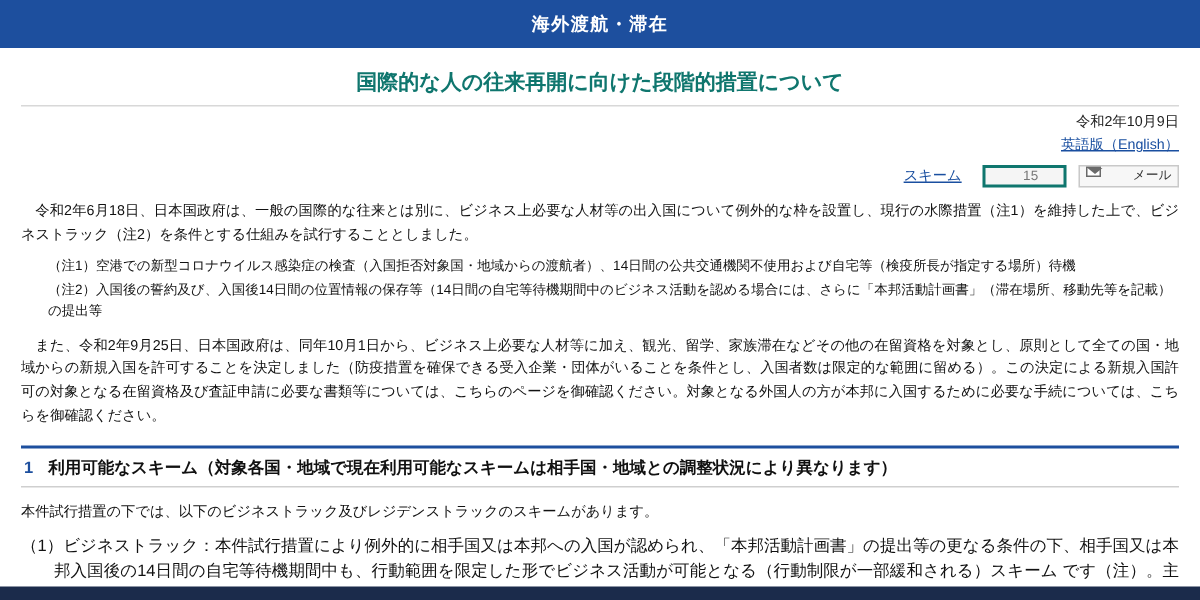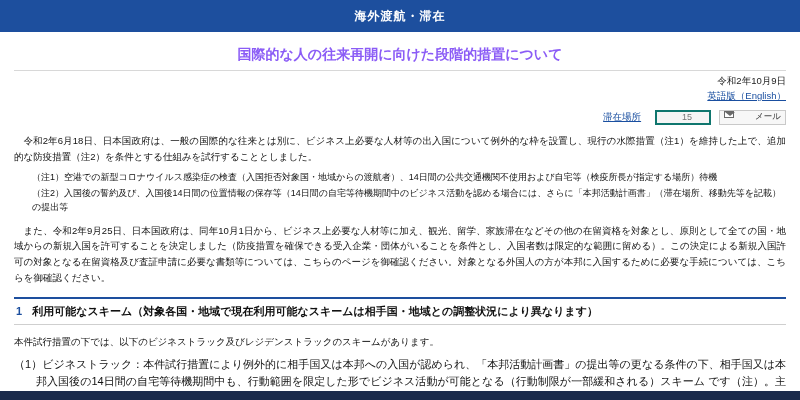--- a/index.html
+++ b/index.html
@@ -27,21 +27,21 @@
     font-size: 12px;
     font-weight: bold;
     letter-spacing: 1px;
   }
   
   .content {
     padding: 0 14px;
   }
   .doc-title {
     text-align: center;
-    color: #8b5cf6;
+    color: #0f766e;
     font-size: 14px;
     font-weight: bold;
     margin: 14px 0 6px 0;
   }
   .title-rule {
     border: none;
     border-top: 1px solid #d8d8d8;
     margin: 6px 0 4px 0;
   }
   .date-line {
@@ -205,31 +205,31 @@
 
     <h1 class="doc-title">国際的な人の往来再開に向けた段階的措置について</h1>
     <hr class="title-rule">
 
     <div class="date-line">令和2年10月9日</div>
     <div class="lang-line">
       <a>英語版（English）</a>
     </div>
 
     <div class="share-row">
-      <span class="share-tweet">滞在場所</span>
+      <span class="share-tweet">スキーム</span>
       <span class="share-box">
         <span class="glyph">15</span>
       </span>
       <span class="mail-box">
         <span class="mail-icon"></span>
         <span>メール</span>
       </span>
     </div>
 
-    <p class="body indent">令和2年6月18日、日本国政府は、一般の国際的な往来とは別に、ビジネス上必要な人材等の出入国について例外的な枠を設置し、現行の水際措置（注1）を維持した上で、追加的な防疫措置（注2）を条件とする仕組みを試行することとしました。</p>
+    <p class="body indent">令和2年6月18日、日本国政府は、一般の国際的な往来とは別に、ビジネス上必要な人材等の出入国について例外的な枠を設置し、現行の水際措置（注1）を維持した上で、ビジネストラック（注2）を条件とする仕組みを試行することとしました。</p>
 
     <ul class="notes">
       <li>（注1）空港での新型コロナウイルス感染症の検査（入国拒否対象国・地域からの渡航者）、14日間の公共交通機関不使用および自宅等（検疫所長が指定する場所）待機</li>
       <li>（注2）入国後の誓約及び、入国後14日間の位置情報の保存等（14日間の自宅等待機期間中のビジネス活動を認める場合には、さらに「本邦活動計画書」（滞在場所、移動先等を記載）の提出等</li>
     </ul>
 
     <p class="body indent">また、令和2年9月25日、日本国政府は、同年10月1日から、ビジネス上必要な人材等に加え、観光、留学、家族滞在などその他の在留資格を対象とし、原則として全ての国・地域からの新規入国を許可することを決定しました（防疫措置を確保できる受入企業・団体がいることを条件とし、入国者数は限定的な範囲に留める）。この決定による新規入国許可の対象となる在留資格及び査証申請に必要な書類等については、こちらのページを御確認ください。対象となる外国人の方が本邦に入国するために必要な手続については、こちらを御確認ください。</p>
 
     <div class="section-head">
       <span class="section-num">1</span>

